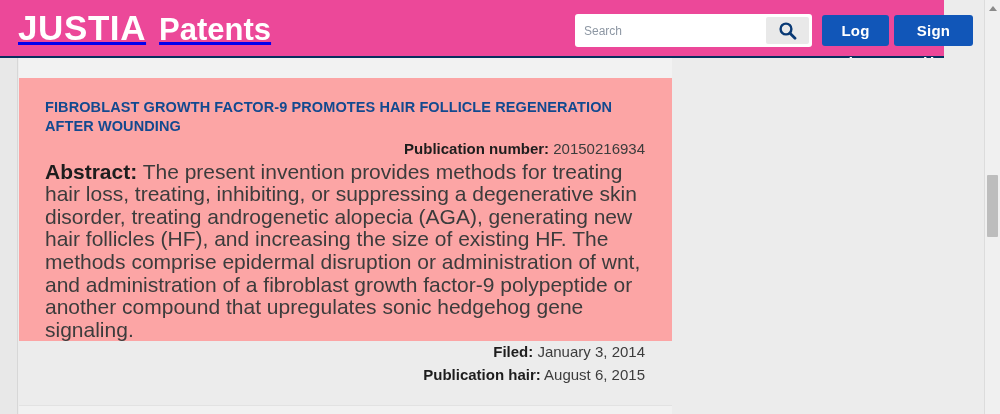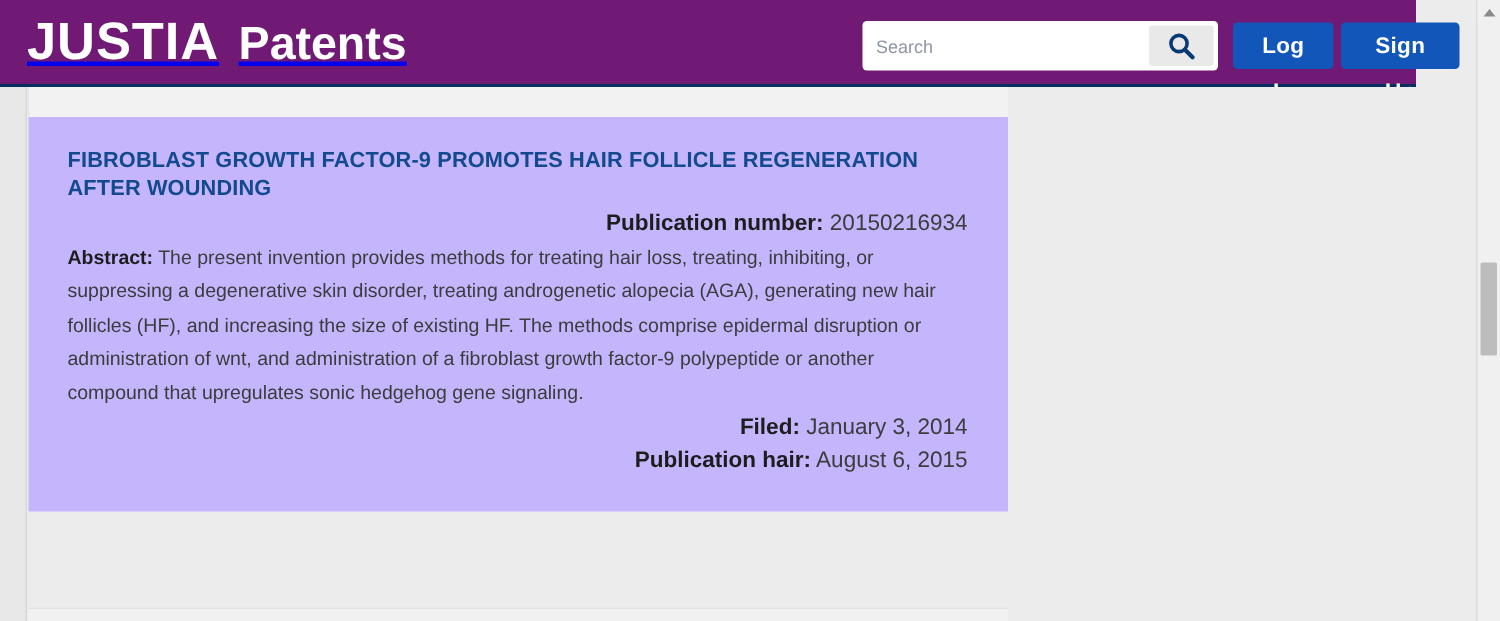--- a/index.html
+++ b/index.html
@@ -23,21 +23,21 @@
     overflow: hidden;
   }
 
   
   .site-header {
     position: absolute;
     left: 0;
     top: 0;
     width: 944px;
     height: 58px;
-    background: #701a75;
+    background: #ec4899;
     border-bottom: 2px solid #06305f;
     box-sizing: border-box;
   }
   .brand {
     position: absolute;
     left: 18px;
     top: 9px;
     display: flex;
     align-items: baseline;
     white-space: nowrap;
@@ -138,21 +138,21 @@
     border-right: 1px solid #d7d7d7;
     box-sizing: border-box;
   }
 
   .content-card {
     position: absolute;
     left: 19px;
     top: 0;
     width: 653px;
     height: 283px;
-    background: #c4b5fd;
+    background: #fca5a5;
     box-sizing: border-box;
   }
   .card-topstrip {
     position: absolute;
     left: 0;
     top: 0;
     width: 653px;
     height: 20px;
     background: #f2f2f2;
   }
@@ -184,21 +184,21 @@
   }
   .meta-line { margin: 0; text-align: right; }
   .meta-label {
     font-weight: bold;
     color: #1d1d1d;
   }
   .meta-value { color: #3c3c3c; }
 
   .abstract-para {
     margin: 0;
-    font-size: 13px;
+    font-size: 21px;
     line-height: 22.6px;
     color: #3c3c3c;
     max-width: 604px;
     text-align: left;
   }
 
   .inventor-underlined {
     position: relative;
     display: inline-block;
   }

